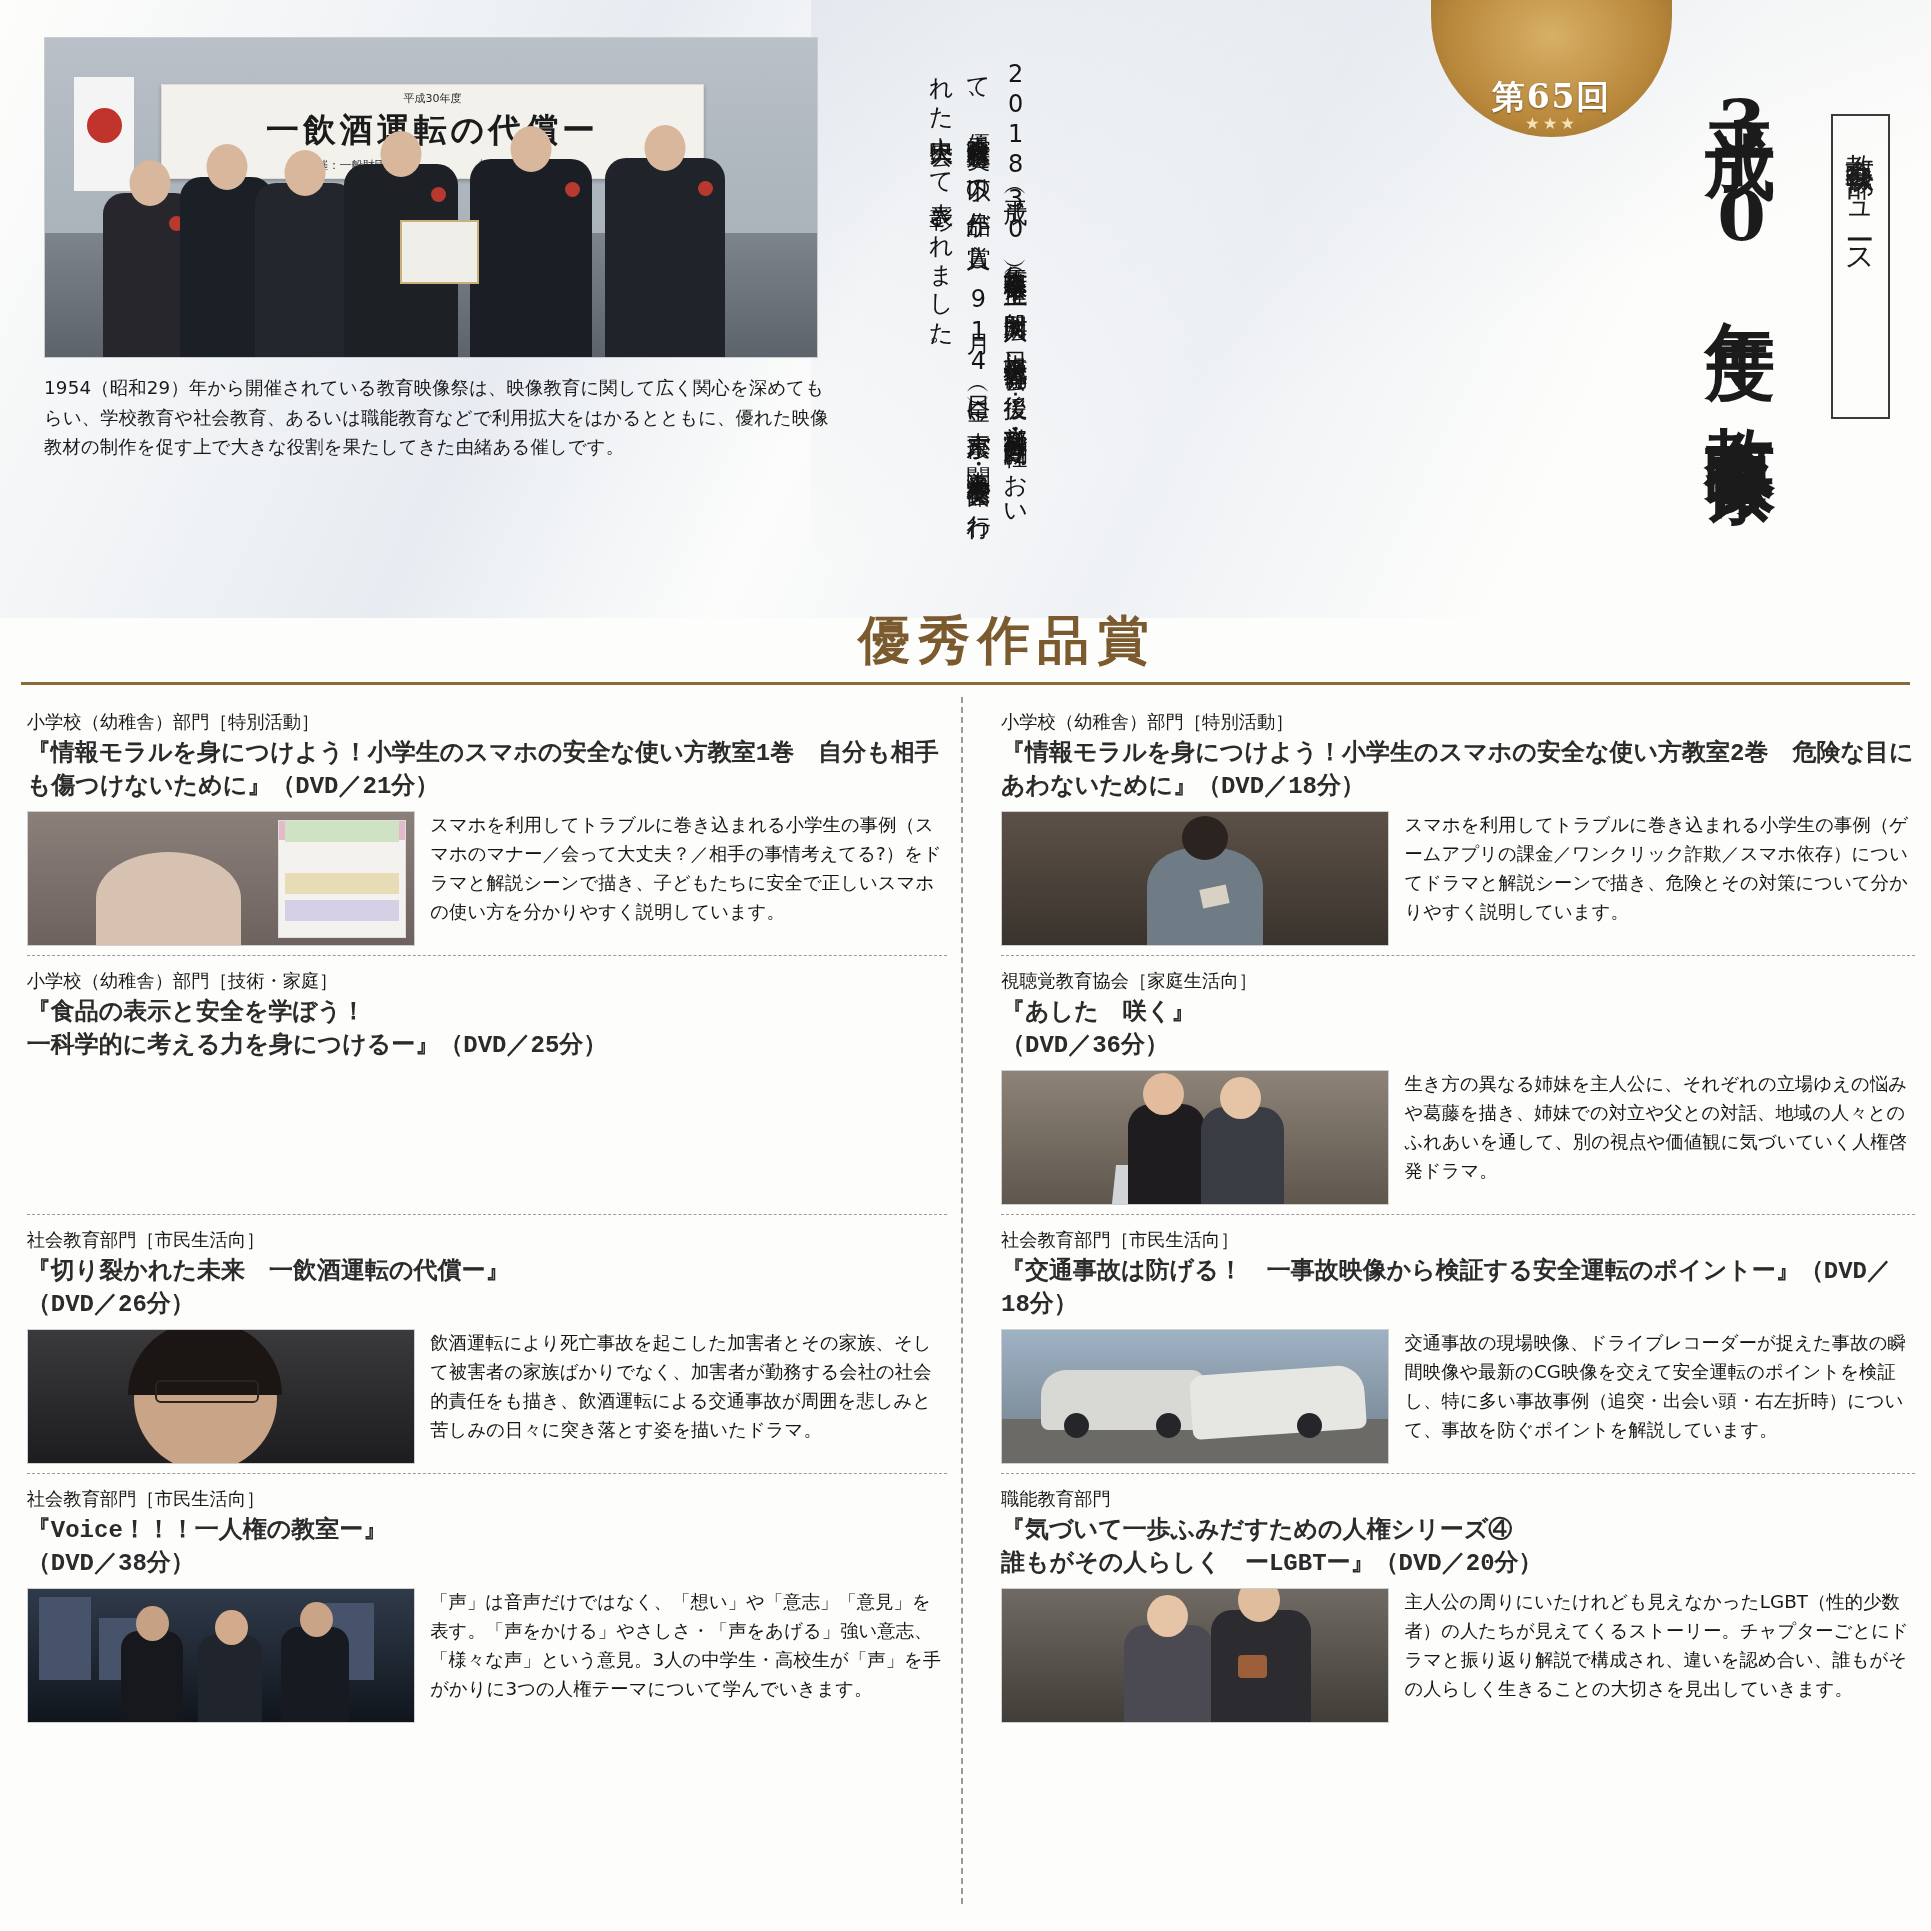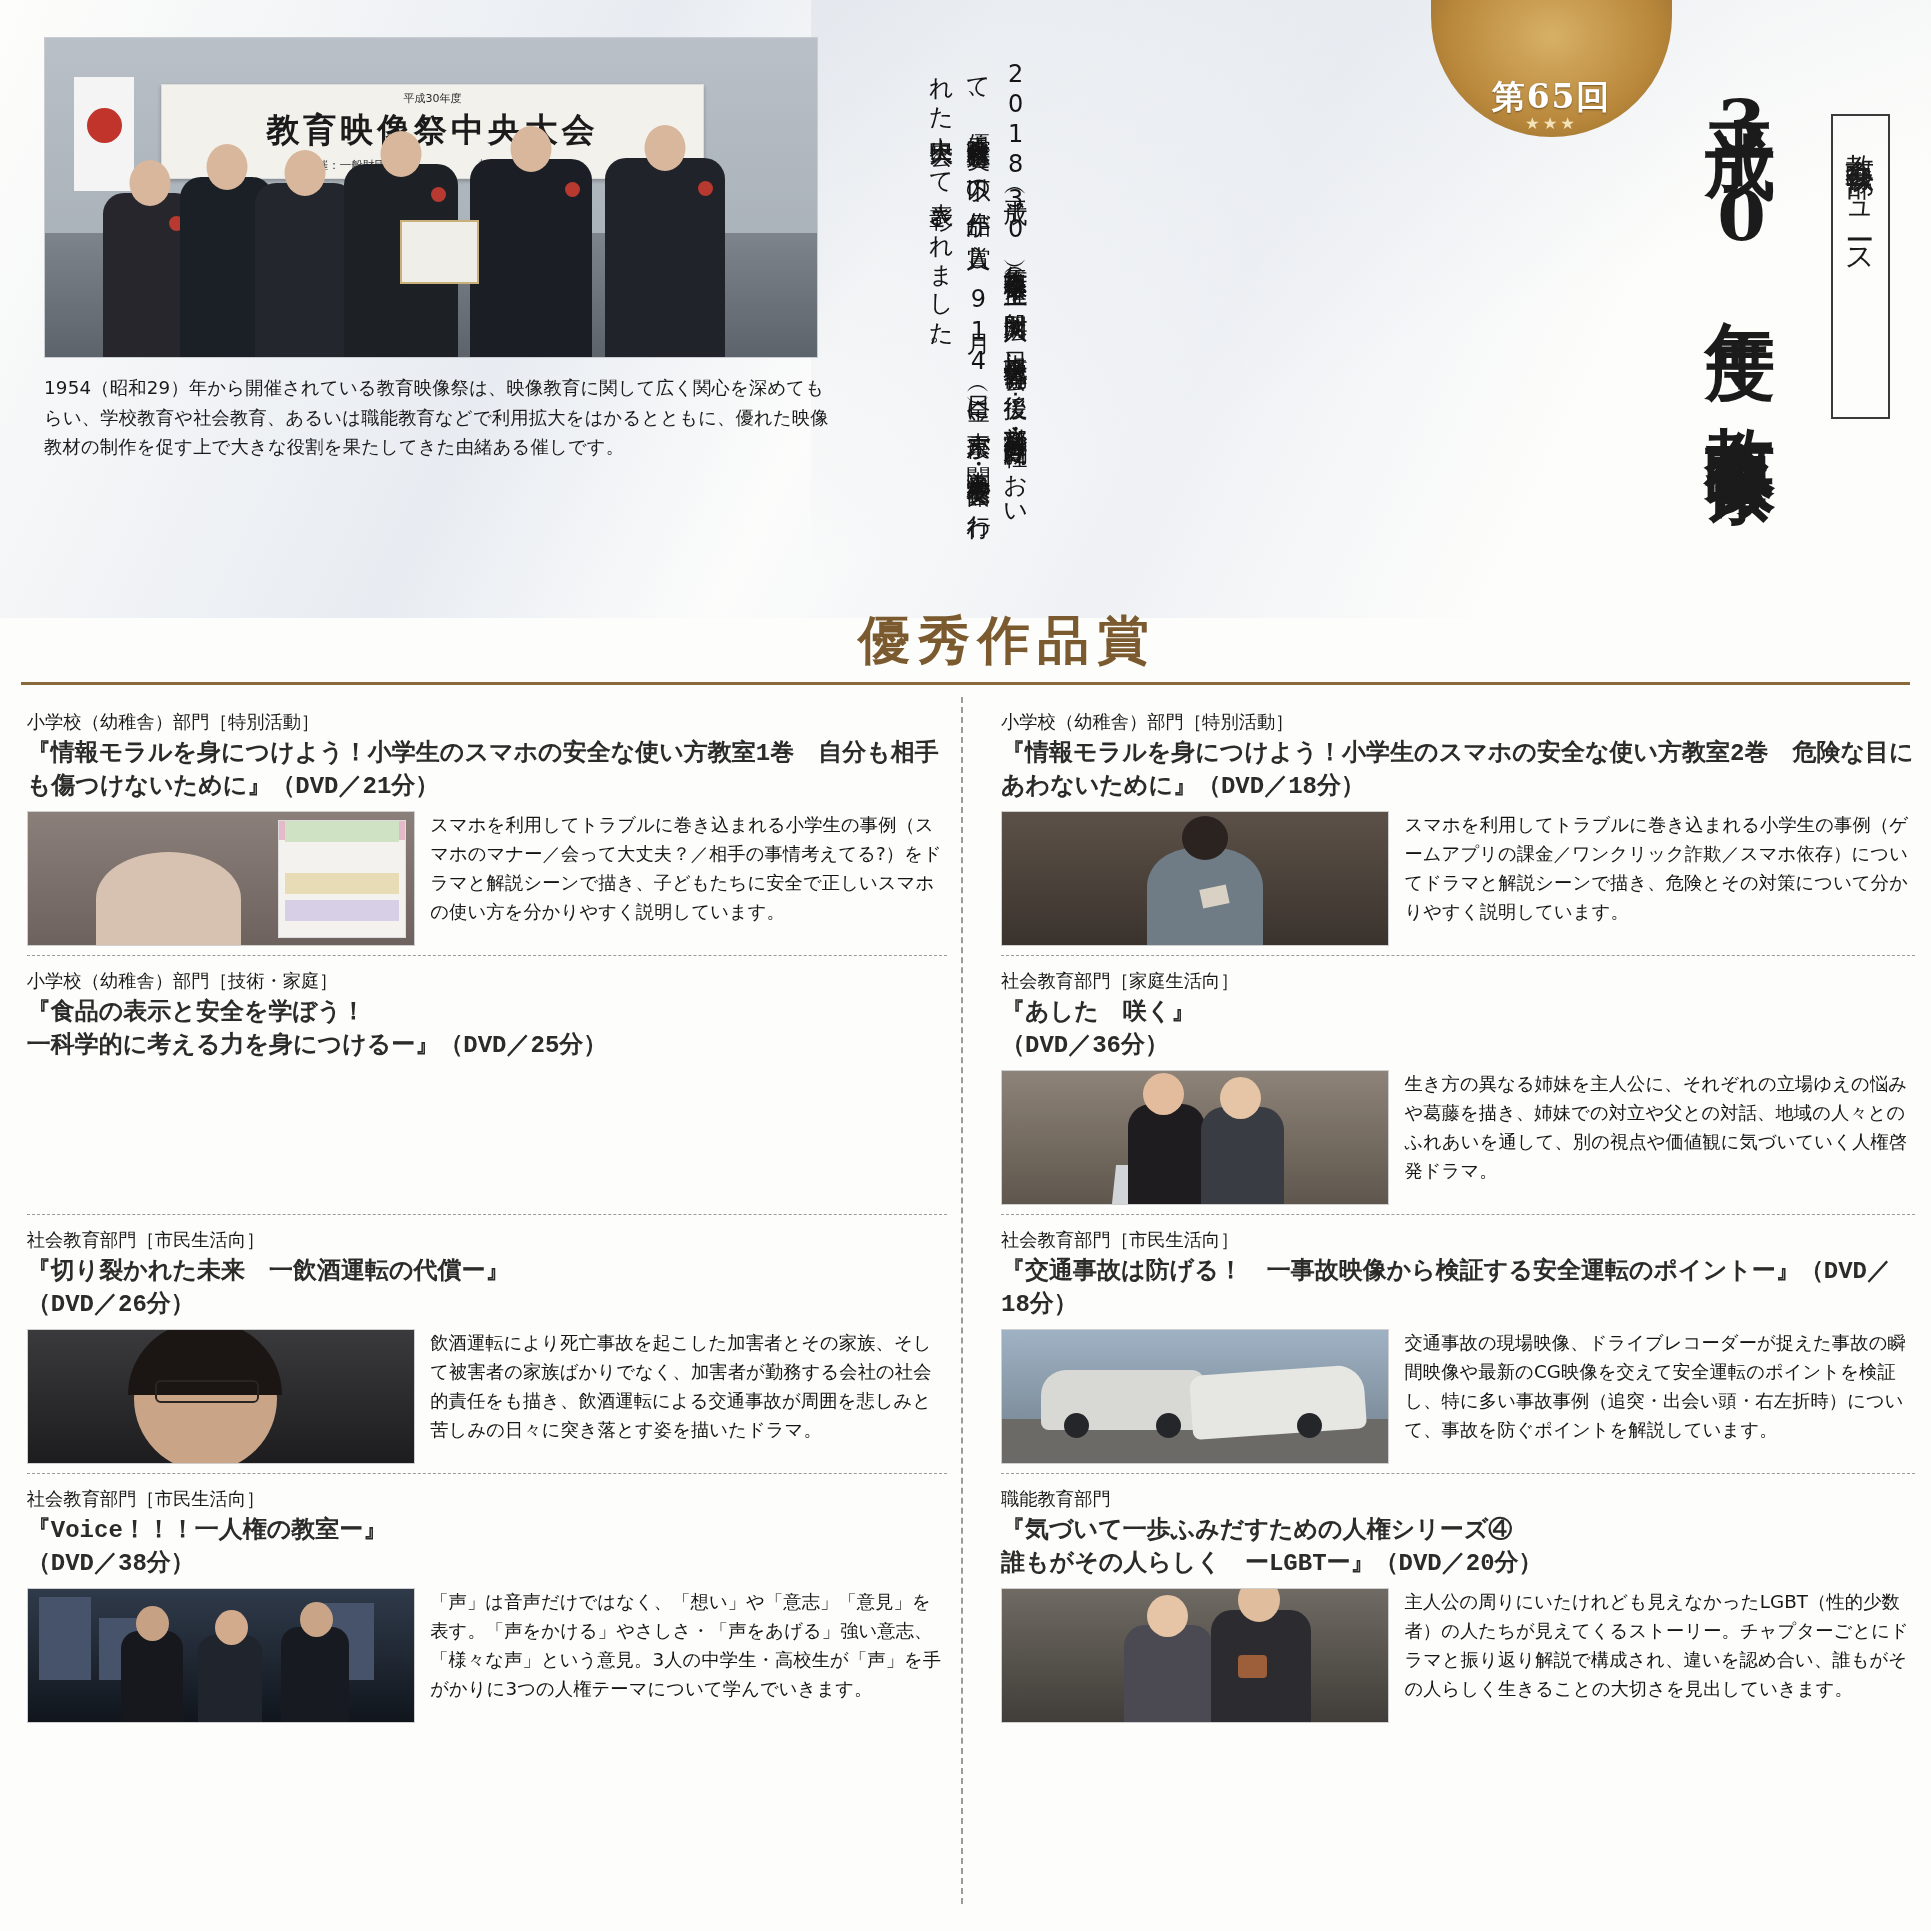--- a/index.html
+++ b/index.html
@@ -341,21 +341,21 @@
   <div class="header">
 
     <div class="photo-main">
       <div class="wall"></div>
       <div class="floor"></div>
       <div class="flag">
           <div class="dot"></div>
         </div>
       <div class="banner">
         <div class="bt1">平成30年度</div>
-        <div class="bt2">教育映像祭中央大会</div>
+        <div class="bt2">一飲酒運転の代償ー</div>
         <div class="bt3">主催：一般財団法人　　　　　　視聴覚教育協会</div>
       </div>
       <div class="person p1">
           <div class="head"></div>
           <div class="rose"></div>
         </div>
       <div class="person p2">
           <div class="head"></div>
         </div>
       <div class="person p3">
@@ -434,21 +434,21 @@
     </div>
 
     <div class="entry">
       <div class="cat">小学校（幼稚舎）部門［技術・家庭］</div>
       <div class="title" style="white-space:pre-line">『食品の表示と安全を学ぼう！
 一科学的に考える力を身につけるー』（DVD／25分）</div>
       <div class="hr-dashed"></div>
     </div>
 
     <div class="entry right">
-      <div class="cat">社会教育部門［家庭生活向］</div>
+      <div class="cat">視聴覚教育協会［家庭生活向］</div>
       <div class="title" style="white-space:pre-line">『あした　咲く』
 （DVD／36分）</div>
       <div class="body-row">
         <div class="thumb">
           <div class="sc sc-4">
               <div class="lap"></div>
               <div class="s1"></div>
               <div class="s1h"></div>
               <div class="s2"></div>
               <div class="s2h"></div>

